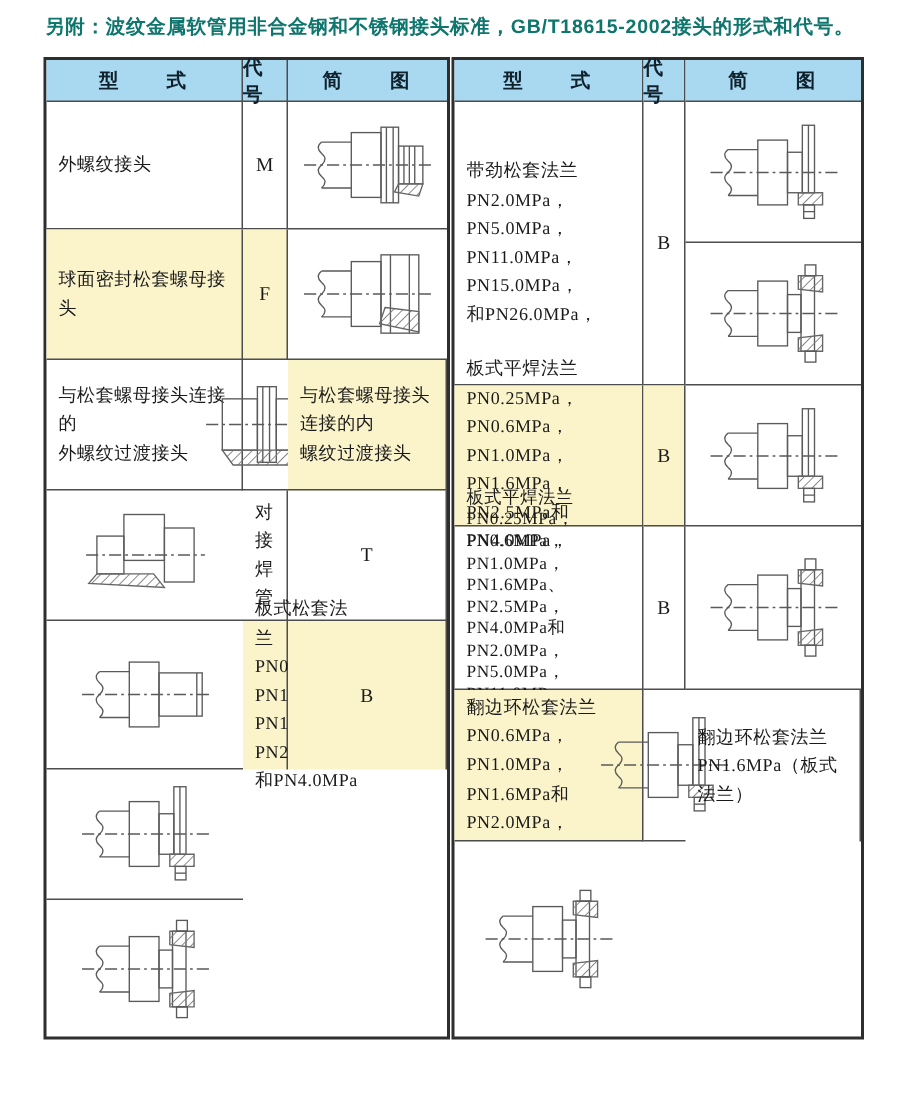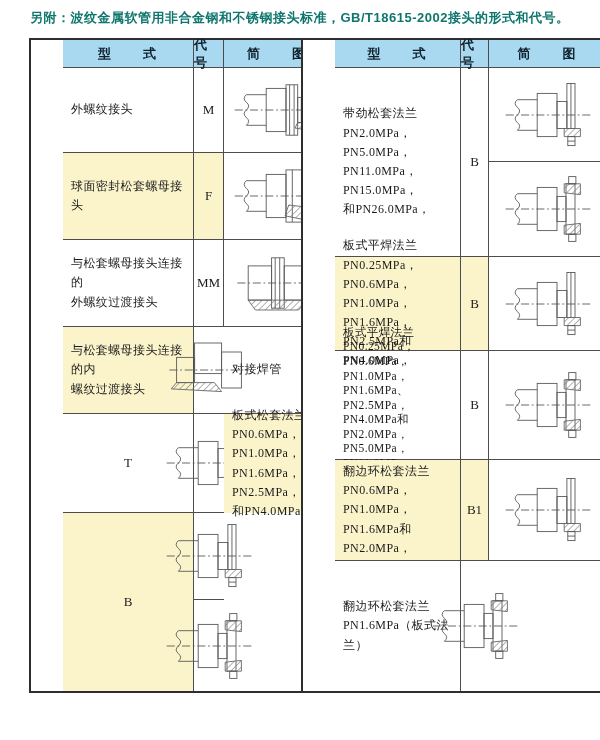--- a/index.html
+++ b/index.html
@@ -15,21 +15,20 @@
   }
   .title{
     position:absolute;left:30px;top:9px;width:560px;
     font-family:"Liberation Sans","DejaVu Sans",sans-serif;
     font-weight:700;font-size:13px;letter-spacing:0.5px;color:#0f766e;
   }
   .tbl{
     position:absolute;top:38px;display:grid;
     box-sizing:content-box;border:2px solid var(--bd-outer);
     background:#fff;
-    padding-left:32px;
   }
   .tbl-left{left:29px;grid-template-columns:131px 30px 106px;
     grid-template-rows:28px 85px 87px 87px 87px 99px 178px;}
   .tbl-right{left:301px;grid-template-columns:126px 28px 117px;
     grid-template-rows:28px 189px 94px 109px 101px 130px;}
   .cell{
     border-right:1px solid var(--bd);border-bottom:1px solid var(--bd);
     box-sizing:border-box;display:flex;align-items:center;min-width:0;min-height:0;
   }
   .lc{border-right:none;}
@@ -146,21 +145,20 @@
   <div class="cell type y">球面密封松套螺母接头</div>
   <div class="cell code y">F</div>
   <div class="cell diag-cell lc">
     <svg class="diag" viewBox="0 0 100 80" aria-label="spherical-seal-swivel-nut-fitting-diagram">
         <use href="#fit-nut"></use>
       </svg>
   </div>
 
   <div class="cell type">与松套螺母接头连接的
 外螺纹过渡接头</div>
-  <div class="cell code">MM</div>
   <div class="cell diag-cell lc">
     <svg class="diag" viewBox="0 0 100 80" aria-label="male-thread-adapter-union-diagram">
         <use href="#fit-union"></use>
       </svg>
   </div>
 
   <div class="cell type y">与松套螺母接头连接的内
 螺纹过渡接头</div>
   <div class="cell diag-cell lc">
     <svg class="diag" viewBox="0 0 100 80" aria-label="female-thread-adapter-diagram">
@@ -238,21 +236,20 @@
   <div class="cell code">B</div>
   <div class="cell diag-cell lc">
     <svg class="diag" viewBox="0 0 100 80" aria-label="plate-slip-on-weld-flange-diagram-2">
         <use href="#fit-flangeB"></use>
       </svg>
   </div>
 
   <div class="cell type y">翻边环松套法兰
 PN0.6MPa，PN1.0MPa，
 PN1.6MPa和PN2.0MPa，</div>
-  <div class="cell code y">B1</div>
   <div class="cell diag-cell lc">
     <svg class="diag" viewBox="0 0 100 80" aria-label="flared-ring-loose-flange-diagram">
         <use href="#fit-flangeA"></use>
       </svg>
   </div>
 
   <div class="cell type lr">翻边环松套法兰
 PN1.6MPa（板式法兰）</div>
   <div class="cell diag-cell lc lr">
     <svg class="diag" viewBox="0 0 100 80" aria-label="flared-ring-loose-flange-plate-diagram">

